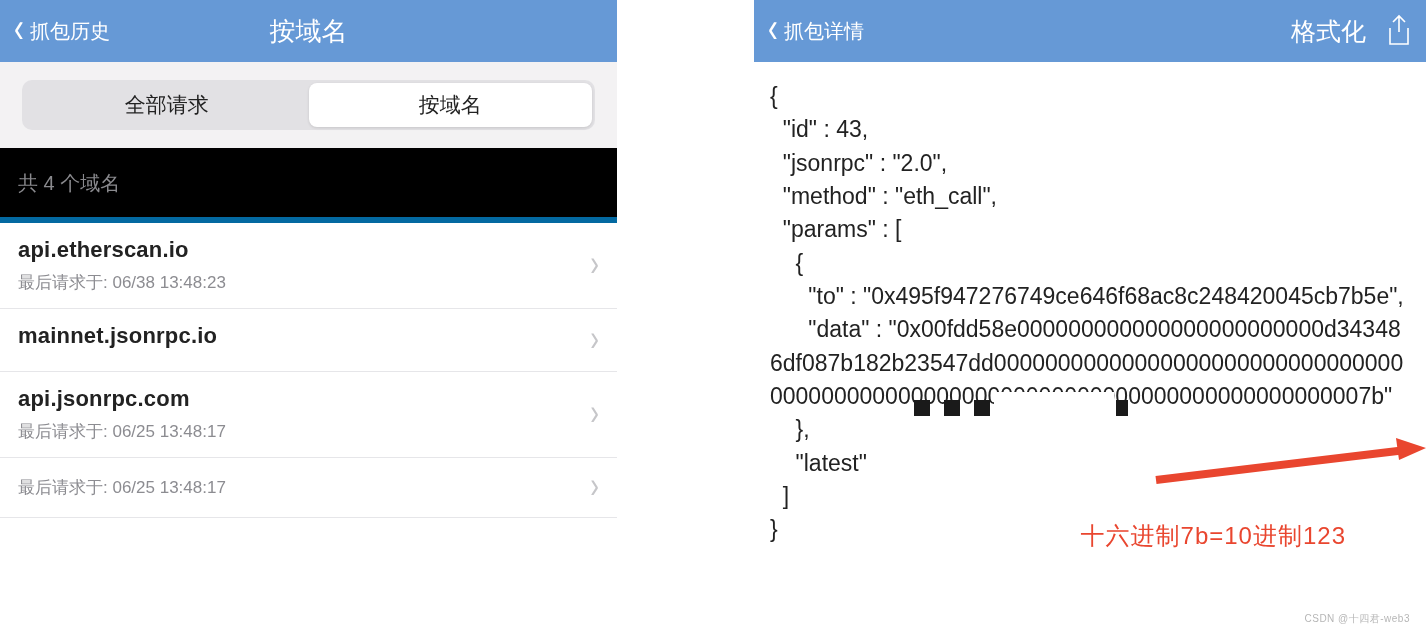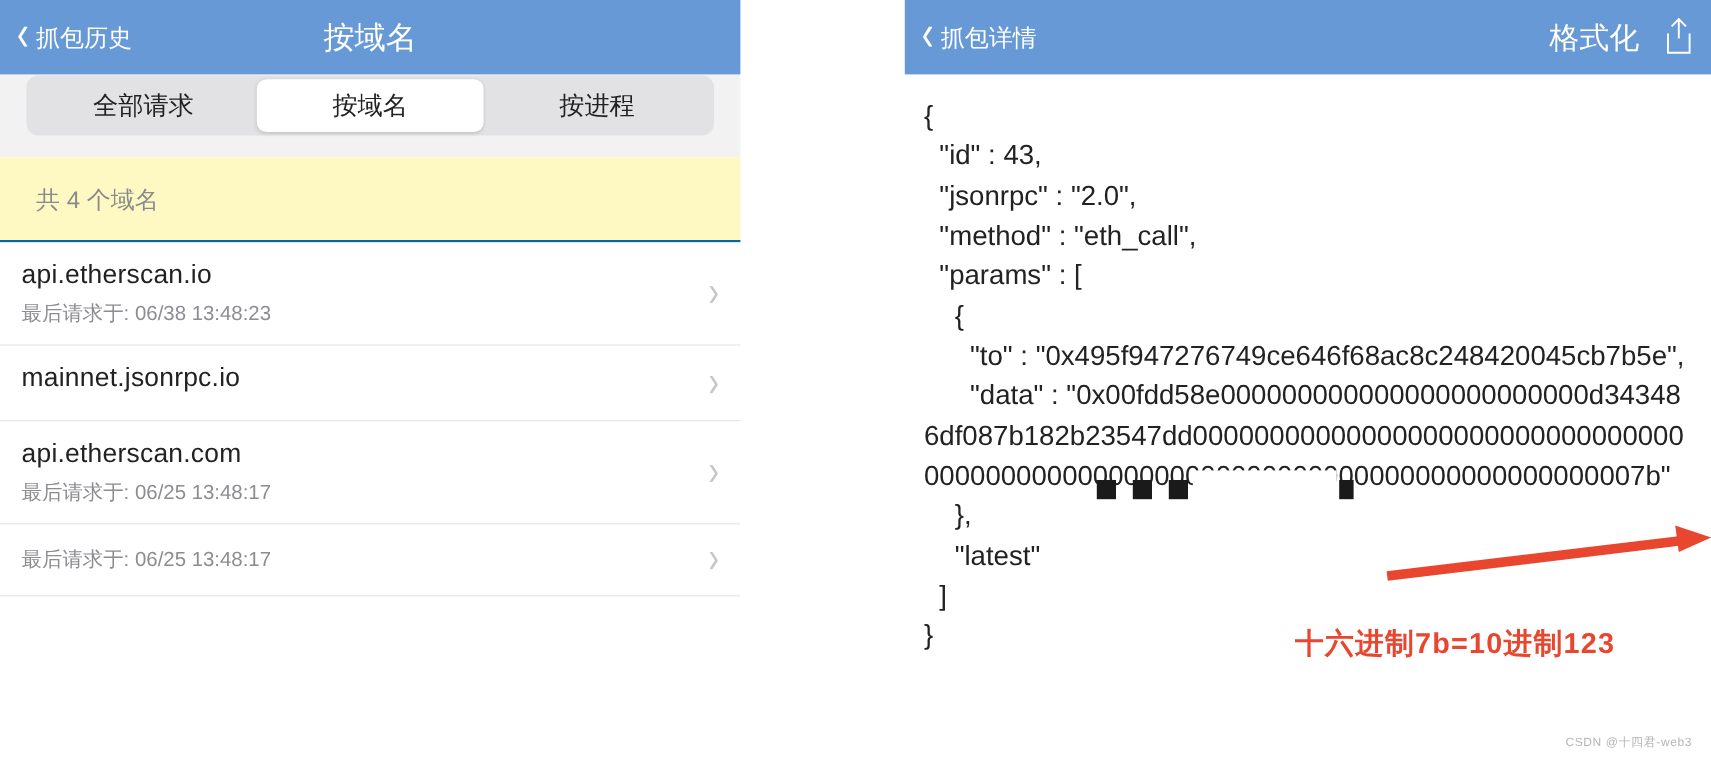--- a/index.html
+++ b/index.html
@@ -65,21 +65,21 @@
     }
     .share-icon-svg {
       width: 30px;
       height: 34px;
       stroke: #fff;
       stroke-width: 1.6;
       fill: none;
     }
 
     .seg-wrap {
-      padding: 1px 22px 18px 22px;
+      padding: 18px 22px 18px 22px;
       background: #f3f2f3;
     }
     .segmented {
       display: flex;
       background: #e2e1e4;
       border-radius: 10px;
       padding: 3px;
       height: 50px;
     }
     .seg-item {
@@ -92,40 +92,40 @@
       border-radius: 8px;
       cursor: pointer;
     }
     .seg-item.active {
       background: #fff;
       box-shadow: 0 1px 3px rgba(0,0,0,0.12);
       font-weight: 500;
     }
 
     .section-label {
-      padding: 22px 18px 20px 30px;
+      padding: 22px 18px 20px 18px;
       font-size: 20px;
       color: #8a8a8e;
-      background: #fef9c3;
-      border-bottom: 2px solid #0369a1;
+      background: #000000;
+      border-bottom: 6px solid #0369a1;
     }
 
     .list { background: #fff; }
     .list-row {
       display: flex;
       align-items: center;
       padding: 14px 18px 14px 18px;
       border-bottom: 1px solid #e6e6e9;
       cursor: pointer;
     }
     .row-text { flex: 1; }
     .row-title {
       font-size: 22px;
       color: #222;
-      font-weight: 400;
+      font-weight: 700;
       margin-bottom: 8px;
       letter-spacing: 0.2px;
     }
     .row-sub {
       font-size: 17px;
       color: #8c8c91;
       font-weight: 300;
     }
     .row-chevron {
       color: #c6c6c9;
@@ -152,21 +152,21 @@
       position: absolute;
       background: #1a1a1a;
     }
 
     .annotation {
       position: absolute;
       right: 80px;
       top: 520px;
       color: #e9462f;
       font-size: 24px;
-      font-weight: 700;
+      font-weight: 400;
       letter-spacing: 1px;
     }
     .arrow-svg {
       position: absolute;
       right: 0;
       top: 430px;
       width: 280px;
       height: 60px;
     }
     .watermark {
@@ -186,41 +186,40 @@
   <div class="panel panel-left">
     <div class="header">
       <span class="back-chevron">‹</span>
       <span class="back-label">抓包历史</span>
       <span class="header-title">按域名</span>
     </div>
     <div class="seg-wrap">
       <div class="segmented">
         <div class="seg-item">全部请求</div>
         <div class="seg-item active">按域名</div>
-        <div class="seg-item">按进程</div>
       </div>
     </div>
     <div class="section-label">共 4 个域名</div>
     <div class="list">
       <div class="list-row">
         <div class="row-text">
           <div class="row-title">api.etherscan.io</div>
           <div class="row-sub">最后请求于: 06/38 13:48:23</div>
         </div>
         <span class="row-chevron">›</span>
       </div>
       <div class="list-row">
         <div class="row-text">
           <div class="row-title">mainnet.jsonrpc.io</div>
         </div>
         <span class="row-chevron">›</span>
       </div>
       <div class="list-row">
         <div class="row-text">
-          <div class="row-title">api.etherscan.com</div>
+          <div class="row-title">api.jsonrpc.com</div>
           <div class="row-sub">最后请求于: 06/25 13:48:17</div>
         </div>
         <span class="row-chevron">›</span>
       </div>
       <div class="list-row">
         <div class="row-text">
           <div class="row-sub">最后请求于: 06/25 13:48:17</div>
         </div>
         <span class="row-chevron">›</span>
       </div>

